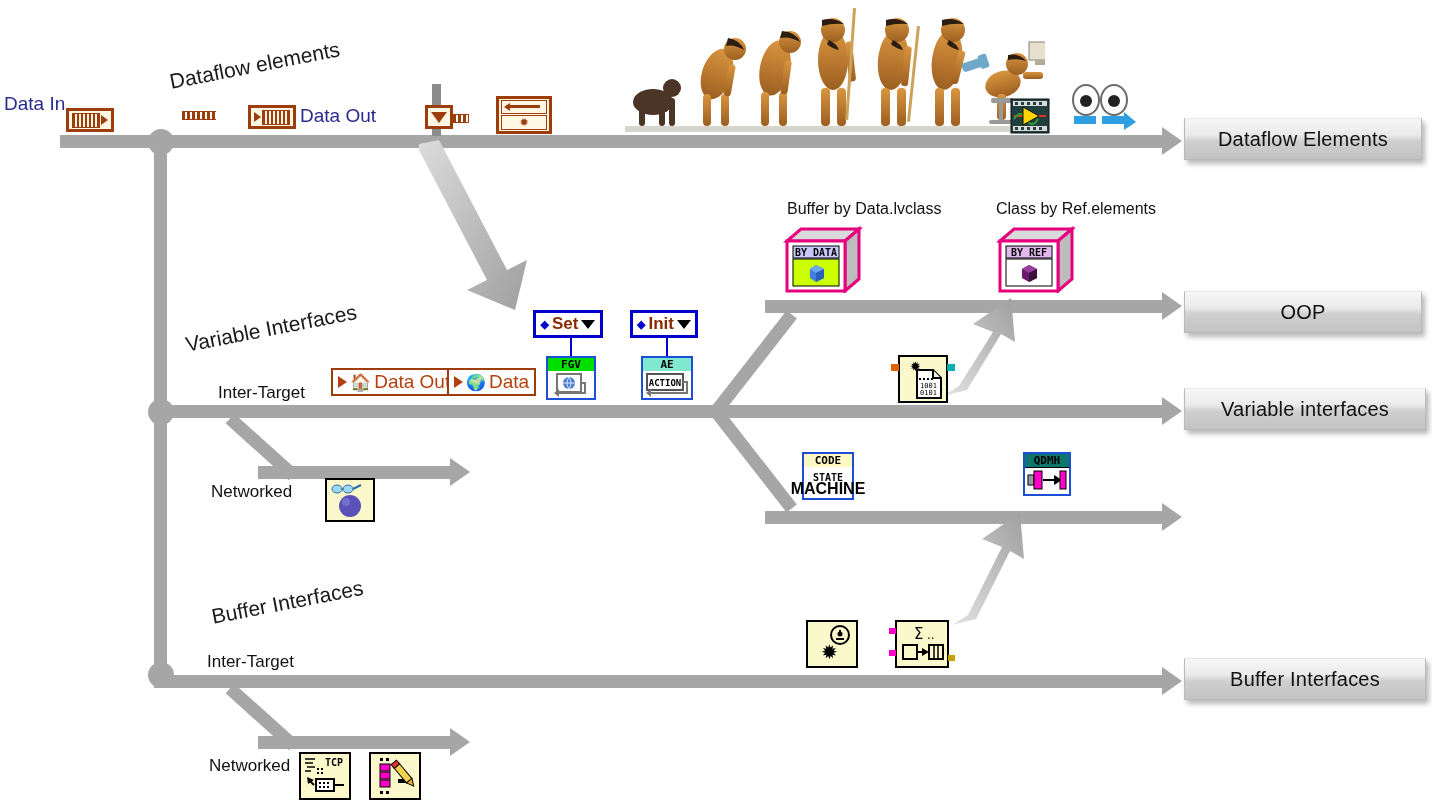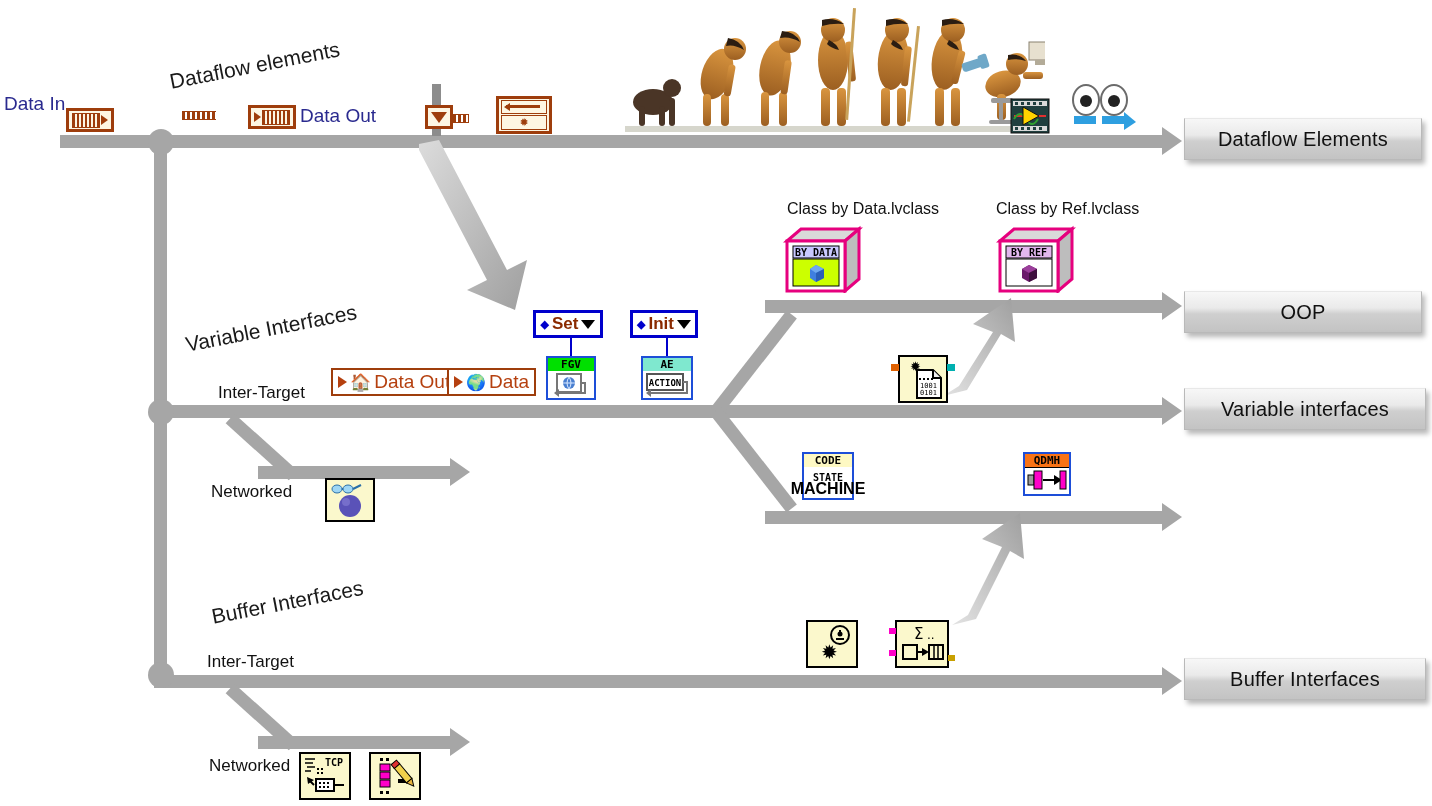--- a/index.html
+++ b/index.html
@@ -326,36 +326,36 @@
       <ellipse cx="18" cy="16" rx="13" ry="15" fill="#fff" stroke="#6b6b6b" stroke-width="2"></ellipse>
       <ellipse cx="46" cy="16" rx="13" ry="15" fill="#fff" stroke="#6b6b6b" stroke-width="2"></ellipse>
       <circle cx="18" cy="17" r="6" fill="#222"></circle>
         <circle cx="46" cy="17" r="6" fill="#222"></circle>
       <path d="M6 32 h22 v8 h-22z" fill="#2e9fe0"></path>
       <path d="M34 32 h22 v8 h-22z" fill="#2e9fe0"></path>
       <polygon points="56,28 68,38 56,46" fill="#2e9fe0"></polygon>
     </svg>
   </div>
 
-  <div class="clslabel" style="left:787px;top:200px;">Class by Data.lvclass</div>
+  <div class="clslabel" style="left:787px;top:200px;">Buffer by Data.lvclass</div>
   <div class="clsbox" style="left:783px;top:225px;">
     <svg width="80" height="68" viewBox="0 0 80 68">
       <polygon points="4,16 18,4 76,4 62,16" fill="#d9d9d9" stroke="#e6007e" stroke-width="3"></polygon>
       <polygon points="62,16 76,4 76,54 62,66" fill="#bdbdbd" stroke="#e6007e" stroke-width="3"></polygon>
       <rect x="4" y="16" width="58" height="50" fill="#ffffff" stroke="#e6007e" stroke-width="3"></rect>
       <rect x="10" y="21" width="46" height="12" fill="#c9c9ff" stroke="#000"></rect>
       <text x="33" y="31" font-family="DejaVu Sans Mono, monospace" font-size="10" font-weight="bold" fill="#000" text-anchor="middle">BY DATA</text>
       <rect x="10" y="34" width="46" height="27" fill="#ccff00" stroke="#000"></rect>
       <polygon points="27,44 33,40 41,44 41,53 33,57 27,53" fill="#3f7fe0"></polygon>
       <polygon points="27,44 33,40 41,44 33,48" fill="#6ea8f0"></polygon>
       <polygon points="33,48 41,44 41,53 33,57" fill="#2a5fb8"></polygon>
     </svg>
   </div>
 
-  <div class="clslabel" style="left:996px;top:200px;">Class by Ref.lvclass</div>
+  <div class="clslabel" style="left:996px;top:200px;">Class by Ref.elements</div>
   <div class="clsbox" style="left:996px;top:225px;">
     <svg width="80" height="68" viewBox="0 0 80 68">
       <polygon points="4,16 18,4 76,4 62,16" fill="#d9d9d9" stroke="#e6007e" stroke-width="3"></polygon>
       <polygon points="62,16 76,4 76,54 62,66" fill="#bdbdbd" stroke="#e6007e" stroke-width="3"></polygon>
       <rect x="4" y="16" width="58" height="50" fill="#ffffff" stroke="#e6007e" stroke-width="3"></rect>
       <rect x="10" y="21" width="46" height="12" fill="#e3b8ef" stroke="#000"></rect>
       <text x="33" y="31" font-family="DejaVu Sans Mono, monospace" font-size="10" font-weight="bold" fill="#000" text-anchor="middle">BY REF</text>
       <rect x="10" y="34" width="46" height="27" fill="#ffffff" stroke="#000"></rect>
       <polygon points="26,44 33,40 41,44 41,53 33,57 26,53" fill="#6b1a6b"></polygon>
       <polygon points="26,44 33,40 41,44 33,48" fill="#9b3f9b"></polygon>
@@ -449,21 +449,21 @@
 
   <div class="vi" style="left:802px;top:452px;width:52px;height:48px;">
     <div class="hdr" style="background:#fef9c3;">CODE</div>
     <div class="body" style="flex-direction:column;line-height:11px;">
       <span style="font-family:'DejaVu Sans Mono',monospace;font-size:10px;font-weight:bold;">STATE</span>
       <span style="font-family:Liberation Sans, sans-serif;font-size:16px;font-weight:bold;">MACHINE</span>
     </div>
   </div>
 
   <div class="vi" style="left:1023px;top:452px;width:48px;height:44px;">
-    <div class="hdr" style="background:#f97316;border-bottom:1px solid #000;">QDMH</div>
+    <div class="hdr" style="background:#0f766e;border-bottom:1px solid #000;">QDMH</div>
     <div class="body">
       <svg width="42" height="24" viewBox="0 0 42 24">
         <rect x="2" y="6" width="6" height="10" fill="#9a9a9a" stroke="#000"></rect>
         <rect x="8" y="2" width="8" height="18" fill="#ff00c8" stroke="#000"></rect>
         <path d="M17 11 h12" stroke="#000" stroke-width="2"></path>
         <polygon points="28,6 36,11 28,16" fill="#000"></polygon>
         <rect x="34" y="2" width="6" height="18" fill="#ff00c8" stroke="#000"></rect>
       </svg>
     </div>
   </div>

